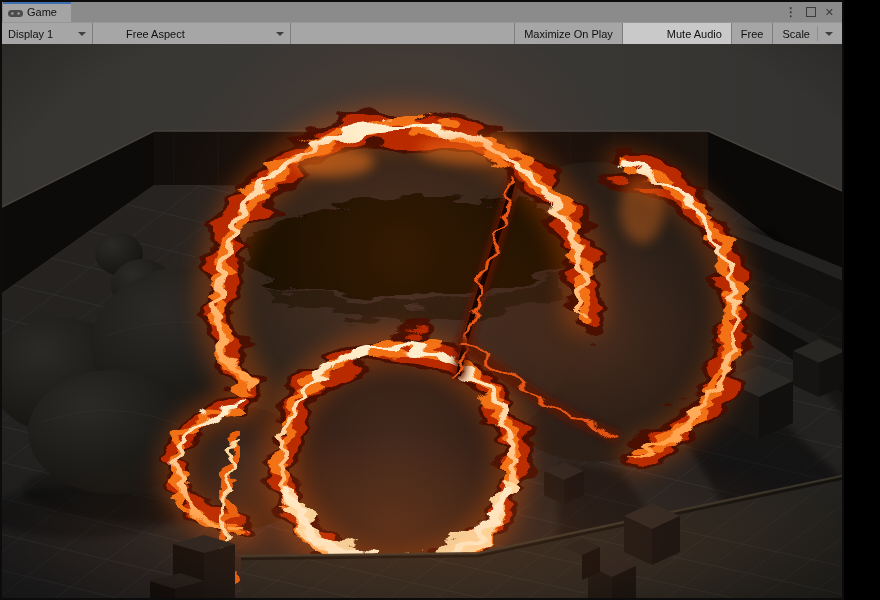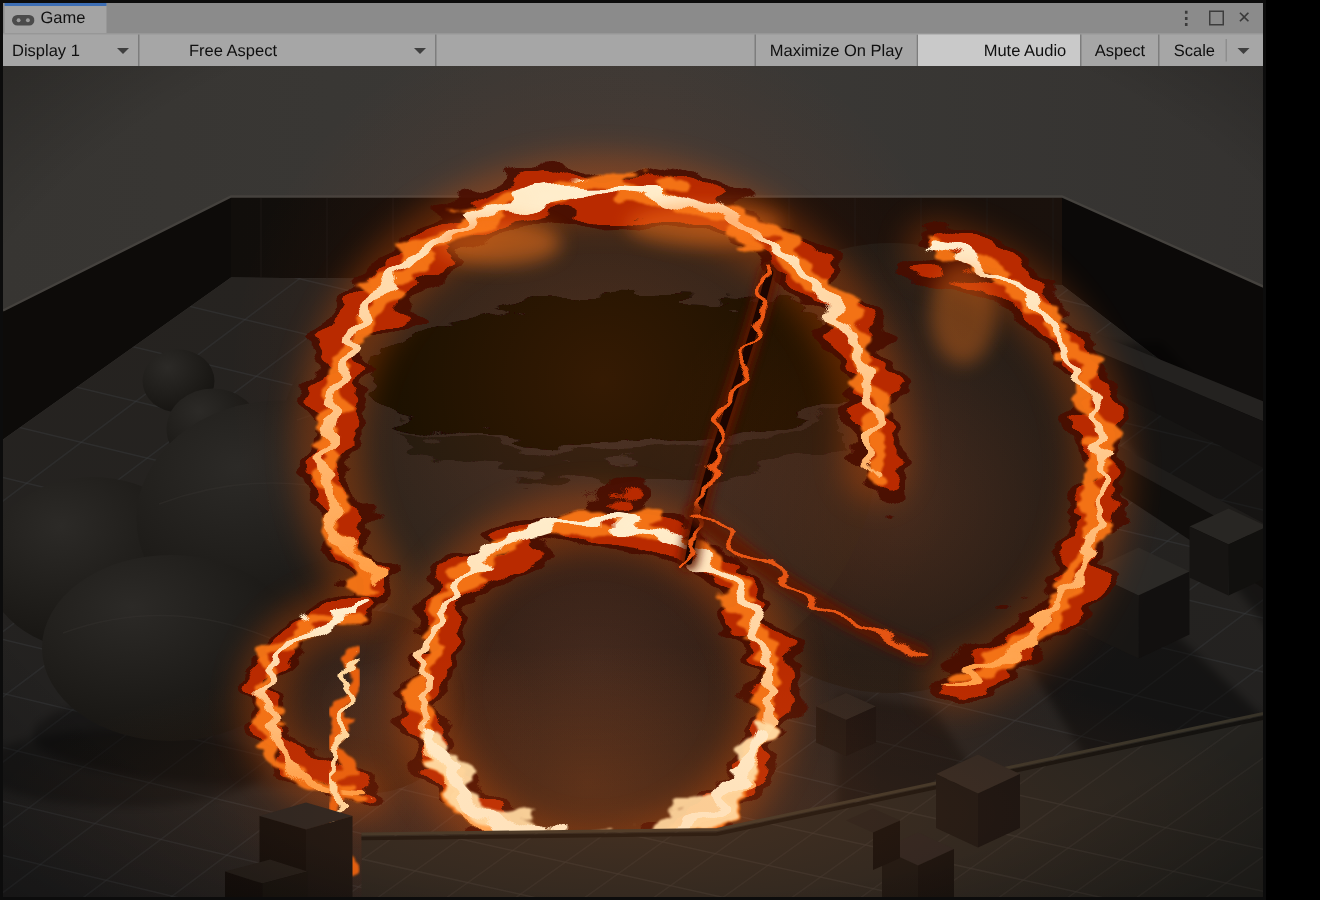--- a/index.html
+++ b/index.html
@@ -77,21 +77,21 @@
     </div>
     <div class="spacer"></div>
     <div class="tb-right">
       <div class="tb-btn">
         <span>Maximize On Play</span>
       </div>
       <div class="tb-btn active">
         <span>Mute Audio</span>
       </div>
       <div class="tb-btn">
-        <span>Aspect</span>
+        <span>Free</span>
       </div>
       <div class="tb-btn">
         <span>Scale</span>
         <span class="gizmo-sep"></span>
         <span class="arrow-down"></span>
       </div>
     </div>
   </div>
 
   <div class="viewport">

